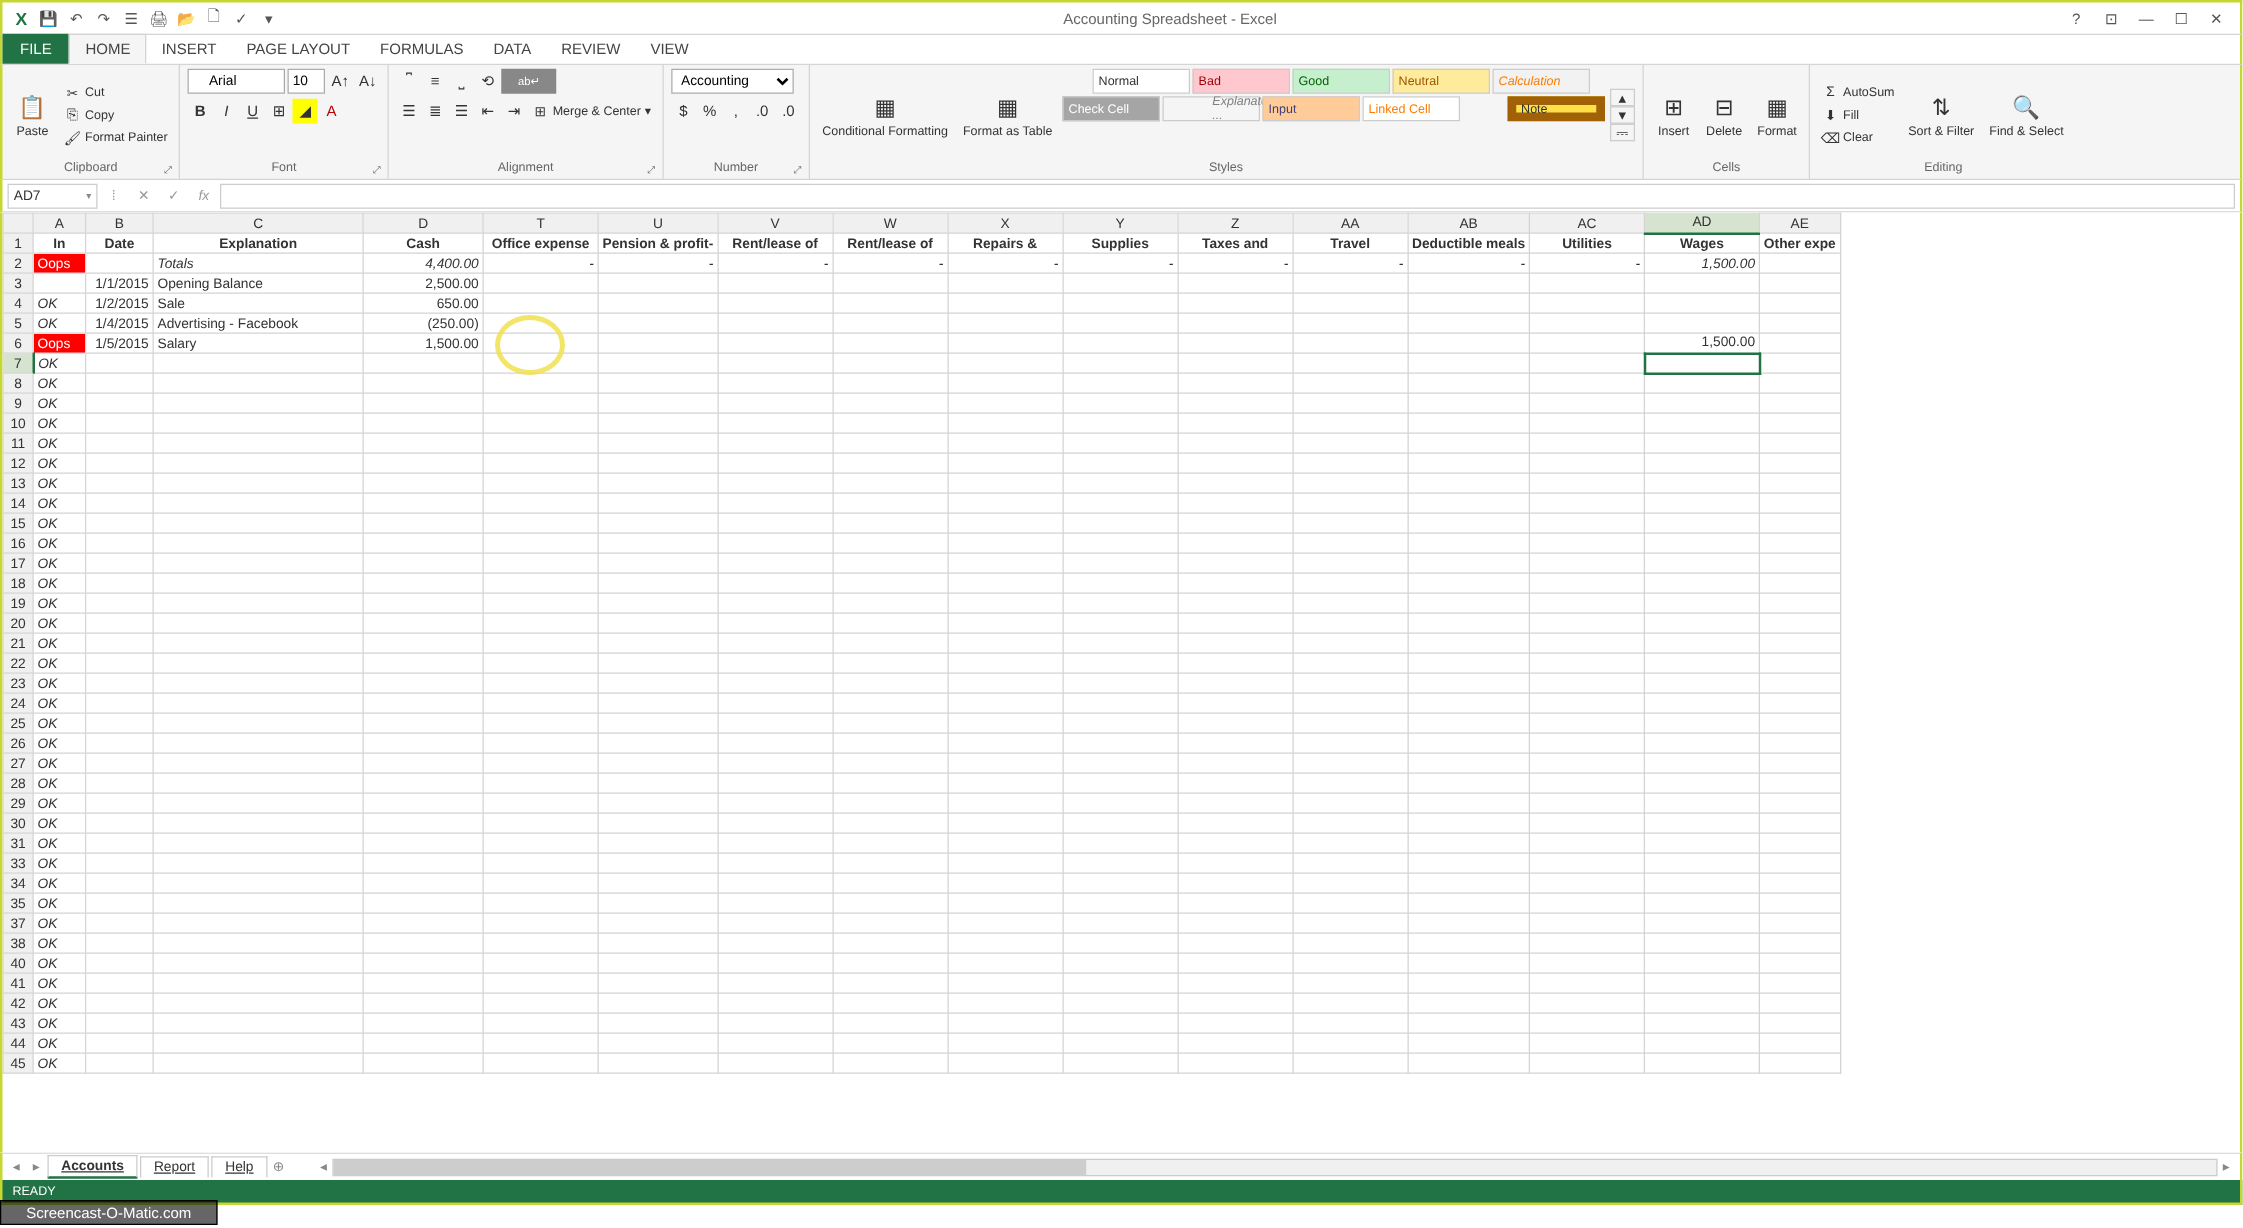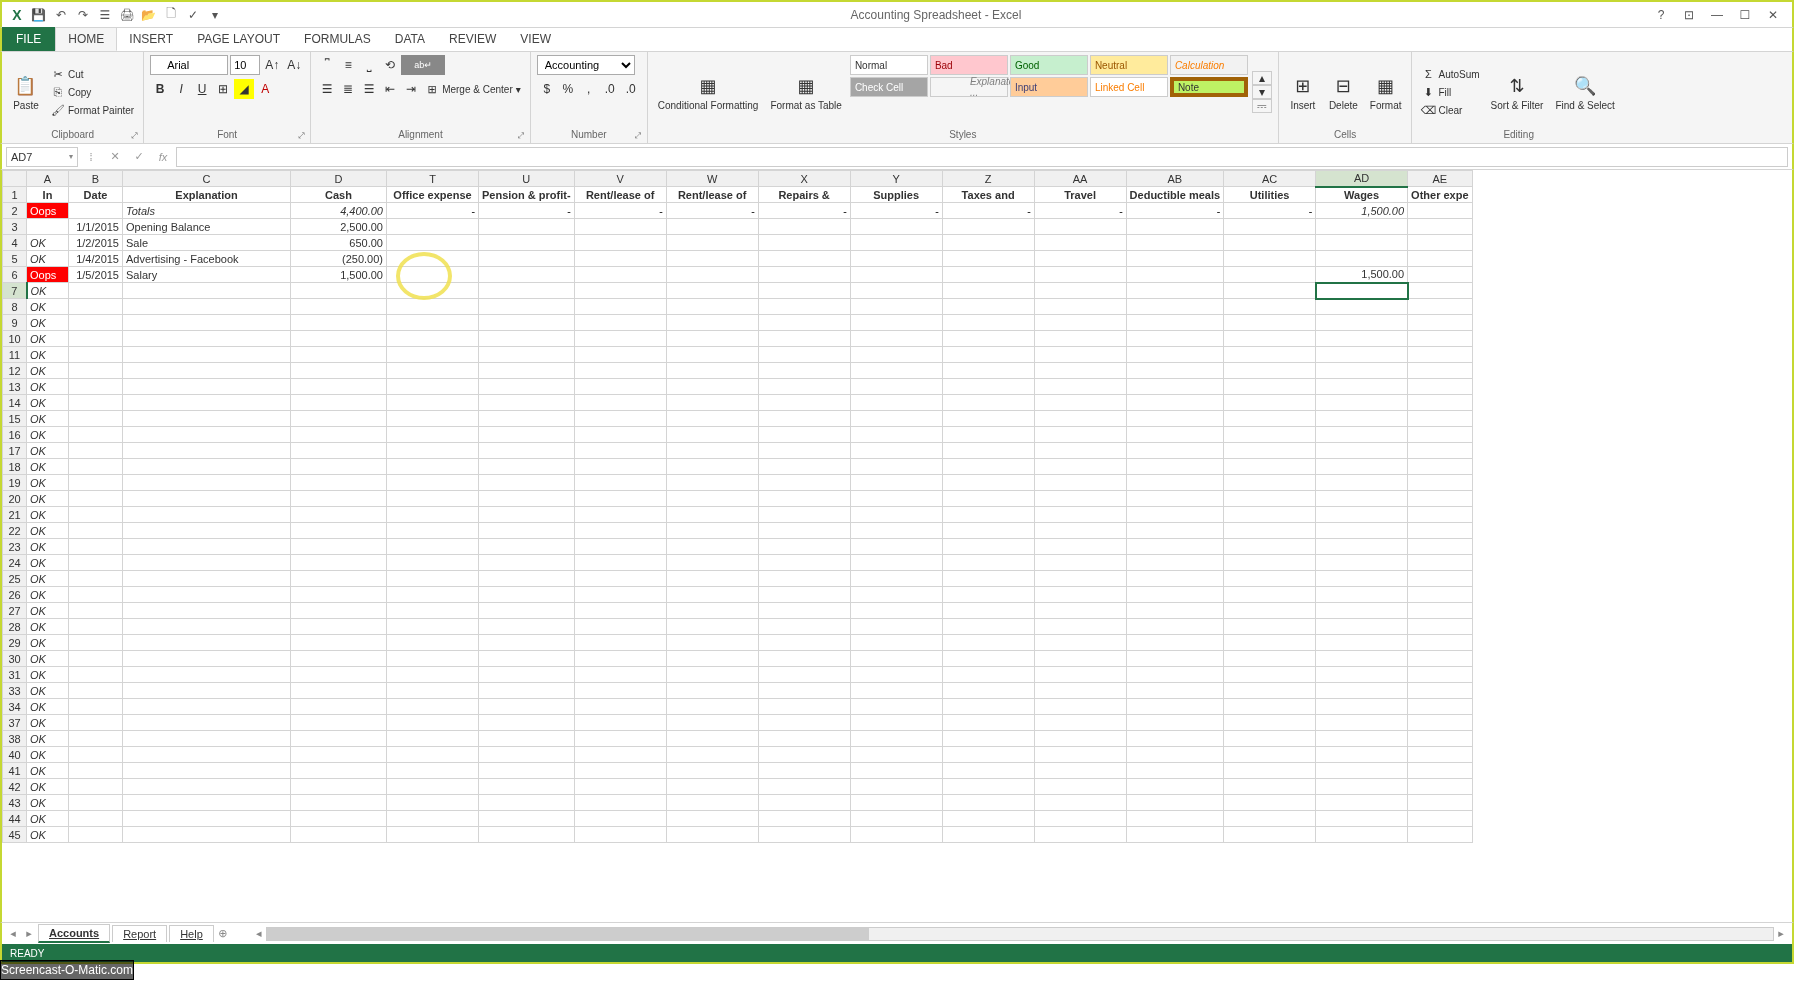--- a/index.html
+++ b/index.html
@@ -24,30 +24,30 @@
 .stack { display:flex; flex-direction:column; gap:2px; justify-content:center; }
 .small-btn { display:flex; align-items:center; gap:3px; padding:1px 3px; cursor:pointer; font-size:10px; }
 .small-btn .ico { width:14px; height:14px; display:flex; align-items:center; justify-content:center; font-size:11px; }
 .font-row { display:flex; gap:2px; align-items:center; }
 .font-select { border:1px solid #ababab; height:20px; font-size:11px; padding:0 3px; background:#fff; }
 .btn-row { display:flex; gap:1px; align-items:center; }
 .btn-sq { width:20px; height:20px; display:flex; align-items:center; justify-content:center; cursor:pointer; font-size:12px; }
 .style-grid { display:flex; flex-direction:column; gap:2px; }
 .style-row { display:flex; gap:2px; }
 .style-cell { width:78px; height:20px; border:1px solid #ccc; font-size:10px; display:flex; align-items:center; padding:0 4px; cursor:pointer; }
-.style-normal { background:#fff; }
+.style-normal { background:#fff;margin-left:24px; }
 .style-bad { background:#ffc7ce; color:#9c0006; }
 .style-good { background:#c6efce; color:#006100; }
 .style-neutral { background:#ffeb9c; color:#9c5700; }
 .style-calc { background:#f2f2f2; color:#fa7d00; font-style:italic; }
 .style-check { background:#a5a5a5; color:#fff; }
 .style-explan { font-style:italic; color:#7f7f7f;padding-left:39px; }
 .style-input { background:#ffcc99; color:#3f3f76; }
 .style-linked { background:#fff; color:#fa7d00; }
-.style-note { background:#bef264; border:4px solid #a16207; }
+.style-note { background:#fde047; border:7px solid #a16207;margin-left:36px; }
 .dialog-launch { position:absolute; right:2px; bottom:2px; width:10px; height:10px; font-size:8px; color:#666; cursor:pointer; }
 .formula-bar { height:26px; border-bottom:1px solid #d4d4d4; display:flex; align-items:center; border-left:2px solid #c5d832; border-right:2px solid #c5d832; padding:2px 4px; gap:2px; }
 .name-box { width:72px; height:20px; border:1px solid #ccc; font-size:11px; padding:0 4px; background:#fff; display:flex; align-items:center; justify-content:space-between; }
 .fb-btn { width:22px; height:20px; display:flex; align-items:center; justify-content:center; color:#999; cursor:pointer; }
 .fb-input { flex:1; height:20px; border:1px solid #ccc; padding:0 4px; }
 .grid-area { position:relative; overflow:hidden; border-left:2px solid #c5d832; border-right:2px solid #c5d832; height:752px; background:#fff; }
 .sheet-table { border-collapse:collapse; table-layout:fixed; }
 .sheet-table td, .sheet-table th { border:1px solid #d4d4d4; height:16px; padding:0 3px; font-size:11px; white-space:nowrap; overflow:hidden; }
 .col-head { background:#f0f0f0; text-align:center; font-weight:normal; color:#333; height:18px; }
 .col-head.selcol { background:#d5e3cf; border-bottom:2px solid #217346; }
@@ -62,21 +62,21 @@
 .sel-cell { border:2px solid #217346 !important; }
 .highlight-circle { position:absolute; width:56px; height:48px; border:4px solid #f0e050; border-radius:50%; pointer-events:none; left:394px; top:82px; opacity:0.85; }
 .sheet-tabs { height:22px; background:#fff; border-top:1px solid #d4d4d4; display:flex; align-items:center; padding:0 4px; gap:2px; border-left:2px solid #c5d832; border-right:2px solid #c5d832; }
 .st-nav { width:14px; height:16px; display:flex; align-items:center; justify-content:center; color:#888; cursor:pointer; }
 .st-tab { padding:2px 10px; font-size:11px; border:1px solid #ccc; border-bottom:none; cursor:pointer;text-decoration:underline; }
 .st-tab.active { background:#fff; font-weight:bold; border-bottom:2px solid #217346; }
 .st-hscroll { flex:1; margin-left:20px; display:flex; align-items:center; }
 .scroll-track { height:14px; background:#f0f0f0; border:1px solid #ccc; flex:1; position:relative; }
 .scroll-thumb { position:absolute; height:100%; background:#cdcdcd; }
 .status-bar { height:20px; background:#217346; color:#fff; font-size:10px; display:flex; align-items:center; padding:0 8px; border-left:2px solid #c5d832; border-right:2px solid #c5d832; border-bottom:2px solid #c5d832; }
-.watermark { position:absolute; left:0; bottom:2px; background:rgba(0,0,0,0.6); color:#fff; padding:2px 0; font-size:12px; z-index:100; border:1px solid #000; }
+.watermark { position:absolute; left:0; bottom:2px; background:rgba(0,0,0,0.6); color:#fff; padding:2px 20px; font-size:12px; z-index:100; border:1px solid #000; }
 </style>
 </head>
 <body>
 
 <div class="titlebar">
   <div class="qat">
     <span class="qat-btn excel">X</span>
     <span class="qat-btn">💾</span>
     <span class="qat-btn">↶</span>
     <span class="qat-btn">↷</span>
@@ -952,20 +952,39 @@
           <td></td>
           <td></td>
           <td></td>
           <td></td>
           <td></td>
           <td></td>
           <td class=""></td>
           <td></td>
         </tr>
         <tr>
+          <th class="row-head">35</th>
+          <td class="ok">OK</td>
+          <td></td>
+          <td></td>
+          <td></td>
+          <td></td>
+          <td></td>
+          <td></td>
+          <td></td>
+          <td></td>
+          <td></td>
+          <td></td>
+          <td></td>
+          <td></td>
+          <td></td>
+          <td class=""></td>
+          <td></td>
+        </tr>
+        <tr>
           <th class="row-head">37</th>
           <td class="ok">OK</td>
           <td></td>
           <td></td>
           <td></td>
           <td></td>
           <td></td>
           <td></td>
           <td></td>
           <td></td>

